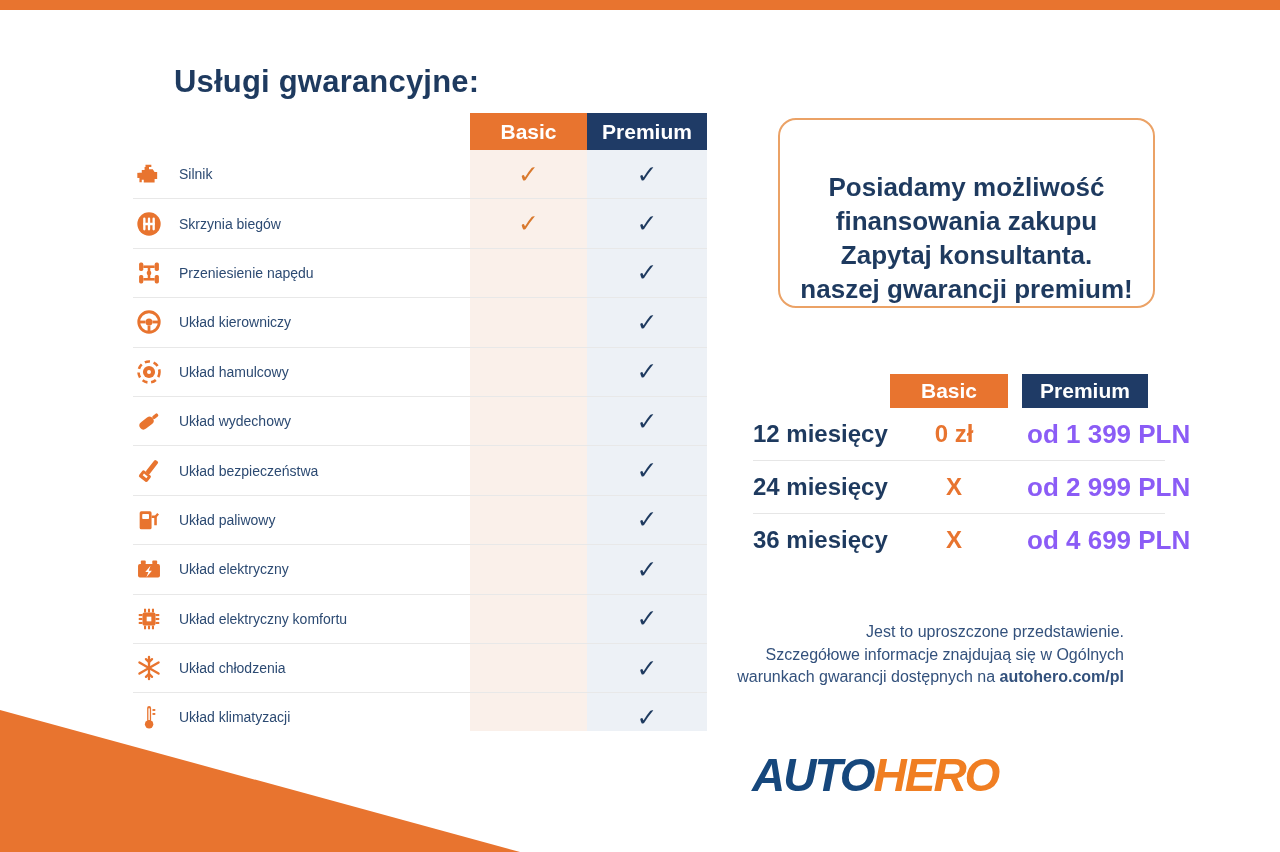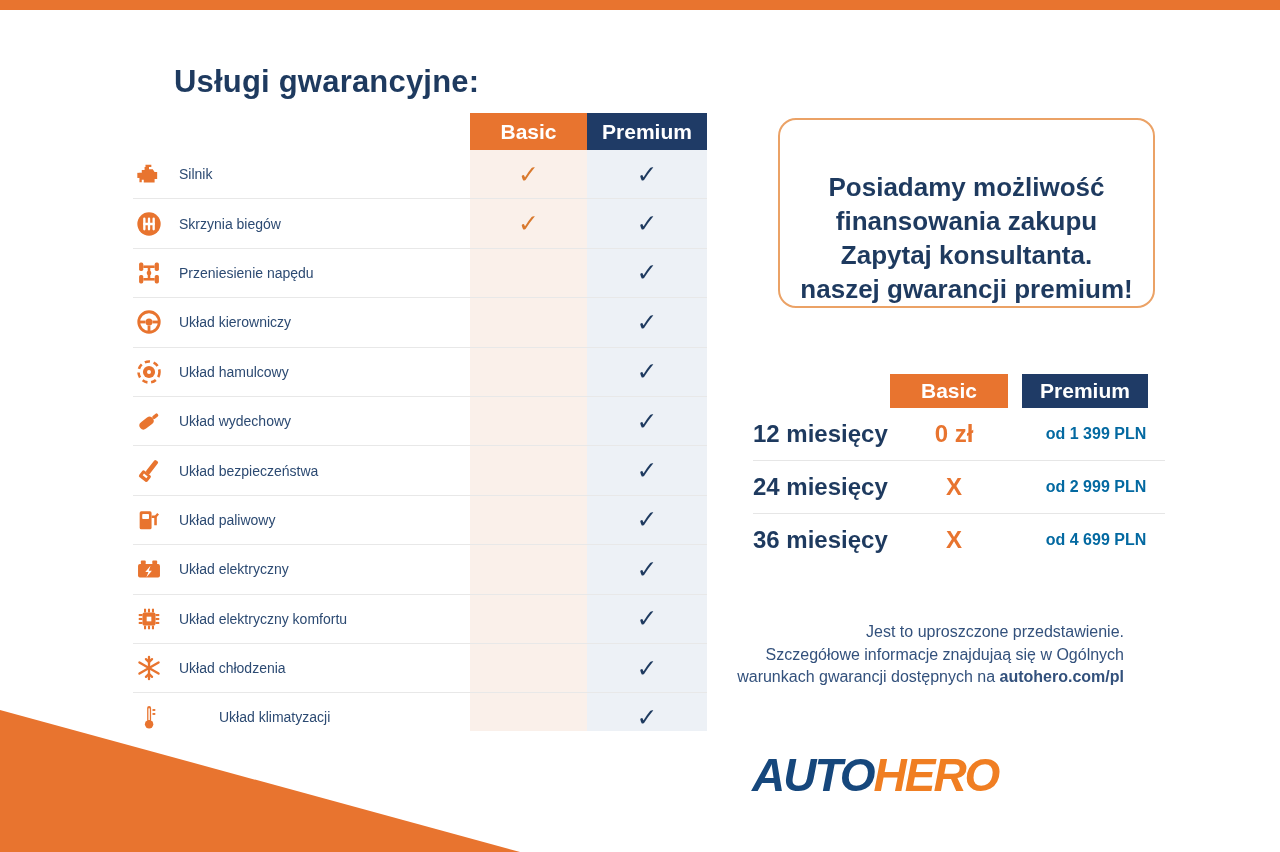--- a/index.html
+++ b/index.html
@@ -16,21 +16,21 @@
 
   
   .colbg-basic{left:470px;top:150px;width:117px;height:581px;background:#FAF0EA;}
   .colbg-premium{left:587px;top:150px;width:120px;height:581px;background:#EDF1F6;}
   .wt-head{top:113px;height:37px;line-height:37px;text-align:center;color:#fff;
            font-size:21px;font-weight:700;}
   .wt-head-basic{left:470px;width:117px;background:#E8742F;}
   .wt-head-premium{left:587px;width:120px;background:#1F3B66;}
   .wt-rows{left:133px;top:150px;width:574px;}
   .wt-row{height:48.4px;display:flex;align-items:center;border-bottom:1px solid #E8E8E8;}
-  .wt-row:last-child{border-bottom:none;gap:40px;}
+  .wt-row:last-child{border-bottom:none;}
   .wt-icon{width:28px;height:28px;margin:0 16px 0 2px;flex:none;display:flex;
            align-items:center;justify-content:center;}
   .wt-icon svg{width:28px;height:28px;}
   .wt-label{flex:1;font-size:14px;color:#2C4A72;}
   .wt-cell-basic{width:117px;flex:none;text-align:center;}
   .wt-cell-premium{width:120px;flex:none;text-align:center;}
   .check{font-size:25px;font-weight:700;}
   .check-orange{color:#D9792E;}
   .check-navy{color:#1E3A5F;}
 
@@ -44,22 +44,22 @@
   .pr-head{top:374px;height:34px;line-height:34px;text-align:center;color:#fff;
            font-size:21px;font-weight:700;}
   .pr-head-basic{left:890px;width:118px;background:#E8742F;}
   .pr-head-premium{left:1022px;width:126px;background:#1F3B66;}
   .pr-rows{left:753px;top:408px;width:412px;}
   .pr-row{display:flex;align-items:center;height:52px;border-bottom:1px solid #E6E6E6;}
   .pr-row:last-child{border-bottom:none;}
   .pr-term{width:142px;font-size:24px;font-weight:700;color:#1E3A5F;flex:none;}
   .pr-basic{width:118px;flex:none;text-align:center;font-size:24px;font-weight:700;color:#E8742F;}
   .pr-gap{width:14px;flex:none;}
-  .pr-premium{width:138px;flex:none;text-align:center;font-size:16px;font-weight:700;
-              color:#0369a1;white-space:nowrap;}
+  .pr-premium{width:138px;flex:none;text-align:center;font-size:26px;font-weight:700;
+              color:#8b5cf6;white-space:nowrap;}
 
   
   .disclaimer{left:700px;top:621px;width:424px;text-align:right;font-size:16px;
               color:#33517C;line-height:22.5px;}
   .disclaimer b{font-weight:700;}
 
   
   .logo{left:752px;top:742px;width:430px;font-size:46px;font-weight:700;font-style:italic;
         letter-spacing:-2px;line-height:66px;white-space:nowrap;}
   .logo-auto{color:#16477C;}

